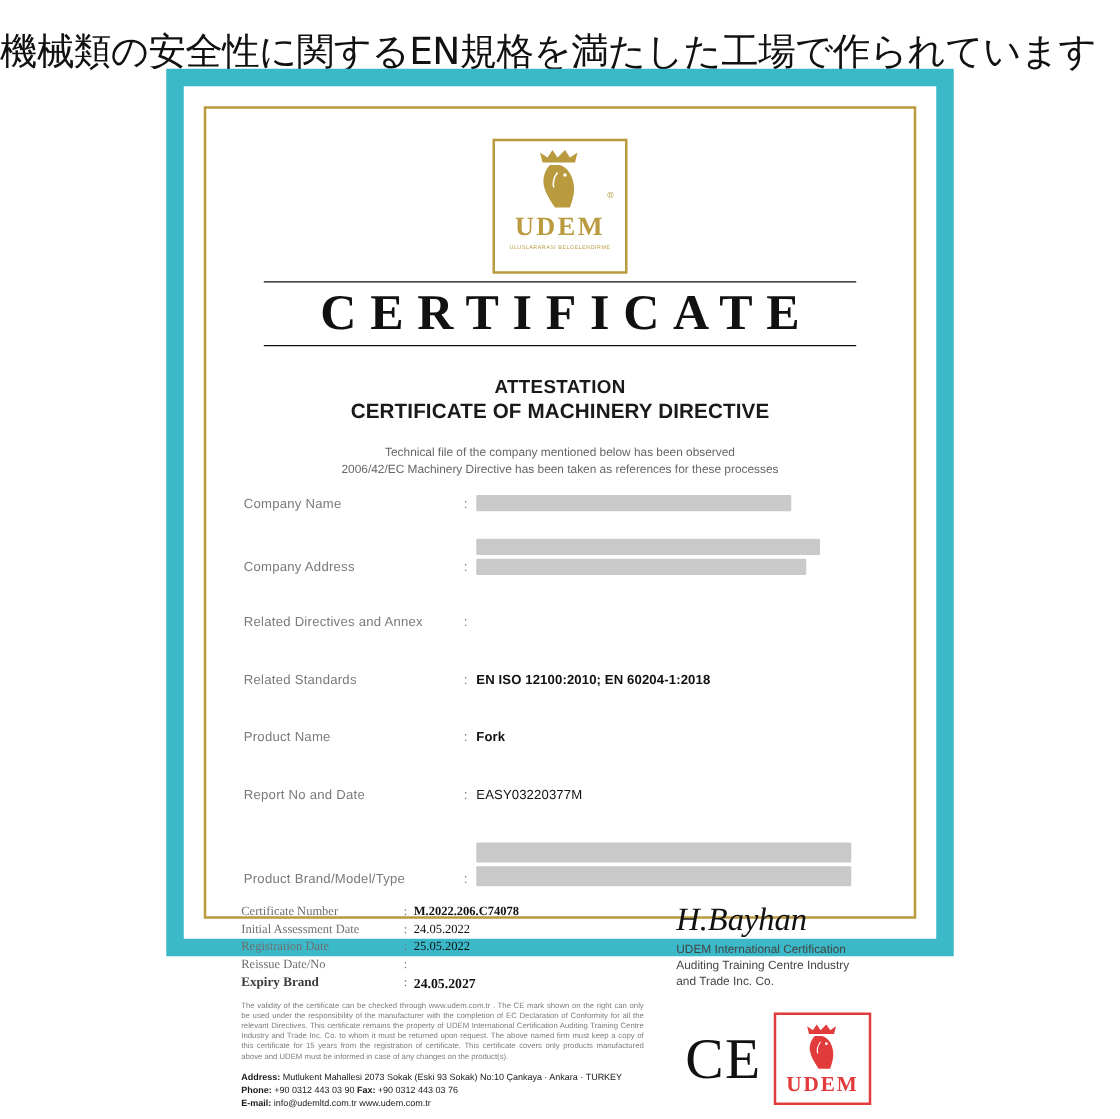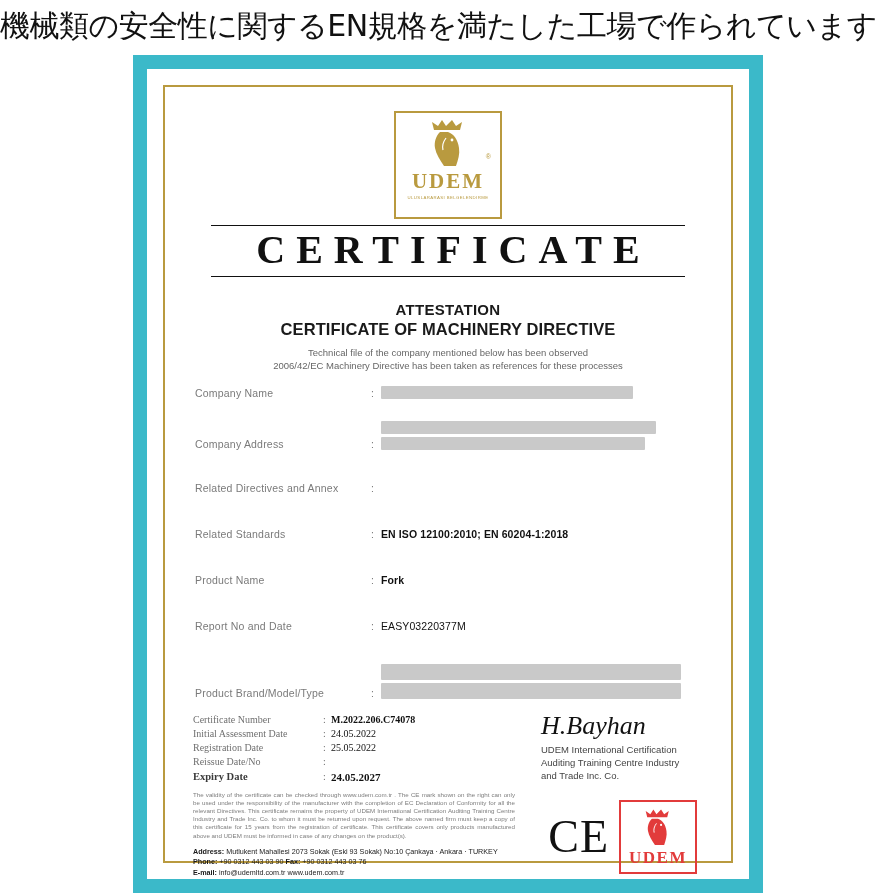--- a/index.html
+++ b/index.html
@@ -5,29 +5,29 @@
   html,body{margin:0;padding:0;}
   body{
     width:896px;height:895px;
     background:#ffffff;
     font-family:"Liberation Sans", sans-serif;
     overflow:hidden;
     position:relative;
   }
   
   .headline{
-    position:absolute;top:0;left:0;width:896px;height:52px;
+    position:absolute;top:15px;left:0;width:896px;height:52px;
     display:flex;align-items:center;
     font-size:30px;letter-spacing:-0.5px;
     color:#111;white-space:nowrap;
     font-family:"DejaVu Sans", sans-serif;
   }
   
   .cert-outer{
-    position:absolute;left:133px;top:55px;width:630px;height:838px;
+    position:absolute;left:133px;top:55px;width:630px;height:710px;
     background:#3bb9c9;
     box-sizing:border-box;
     padding:14px;
   }
   .cert-white{
     width:100%;height:100%;background:#ffffff;box-sizing:border-box;
     padding:16px;position:relative;
   }
   .cert-gold{
     position:absolute;left:16px;top:16px;right:16px;bottom:16px;
@@ -66,21 +66,21 @@
   }
   .attest{
     text-align:center;font-weight:bold;color:#1a1a1a;
     font-size:15px;margin-top:24px;letter-spacing:.3px;
   }
   .attest2{
     text-align:center;font-weight:bold;color:#1a1a1a;
     font-size:16.5px;margin-top:2px;letter-spacing:.1px;
   }
   .attest-note{
-    text-align:center;color:#666;font-size:9.5px;line-height:1.35;margin-top:8px;
+    text-align:center;color:#666;font-size:9.5px;line-height:1.35;margin-top:18px;
   }
   
   .fields{margin-top:6px;padding:0 6px 0 2px;}
   .row{display:flex;align-items:flex-end;min-height:20px;margin-bottom:26px;}
   .row .lbl{
     width:176px;flex:none;color:#7a7a7a;font-size:10.5px;letter-spacing:.2px;
     padding-top:1px;
   }
   .row .colon{width:10px;flex:none;color:#7a7a7a;font-size:10.5px;}
   .row .val{
@@ -225,21 +225,21 @@
             <div class="blbl">Registration Date</div>
             <div class="bcol">:</div>
             <div class="bval" style="font-weight:normal">25.05.2022</div>
           </div>
           <div class="brow">
             <div class="blbl">Reissue Date/No</div>
             <div class="bcol">:</div>
             <div class="bval"></div>
           </div>
           <div class="brow expiry">
-            <div class="blbl">Expiry Date</div>
+            <div class="blbl">Expiry Brand</div>
             <div class="bcol">:</div>
             <div class="bval">24.05.2027</div>
           </div>
         </div>
 
         <div class="bottom-right">
           <div class="sign">H.Bayhan</div>
           <div>UDEM International Certification</div>
           <div>Auditing Training Centre Industry</div>
           <div>and Trade Inc. Co.</div>

